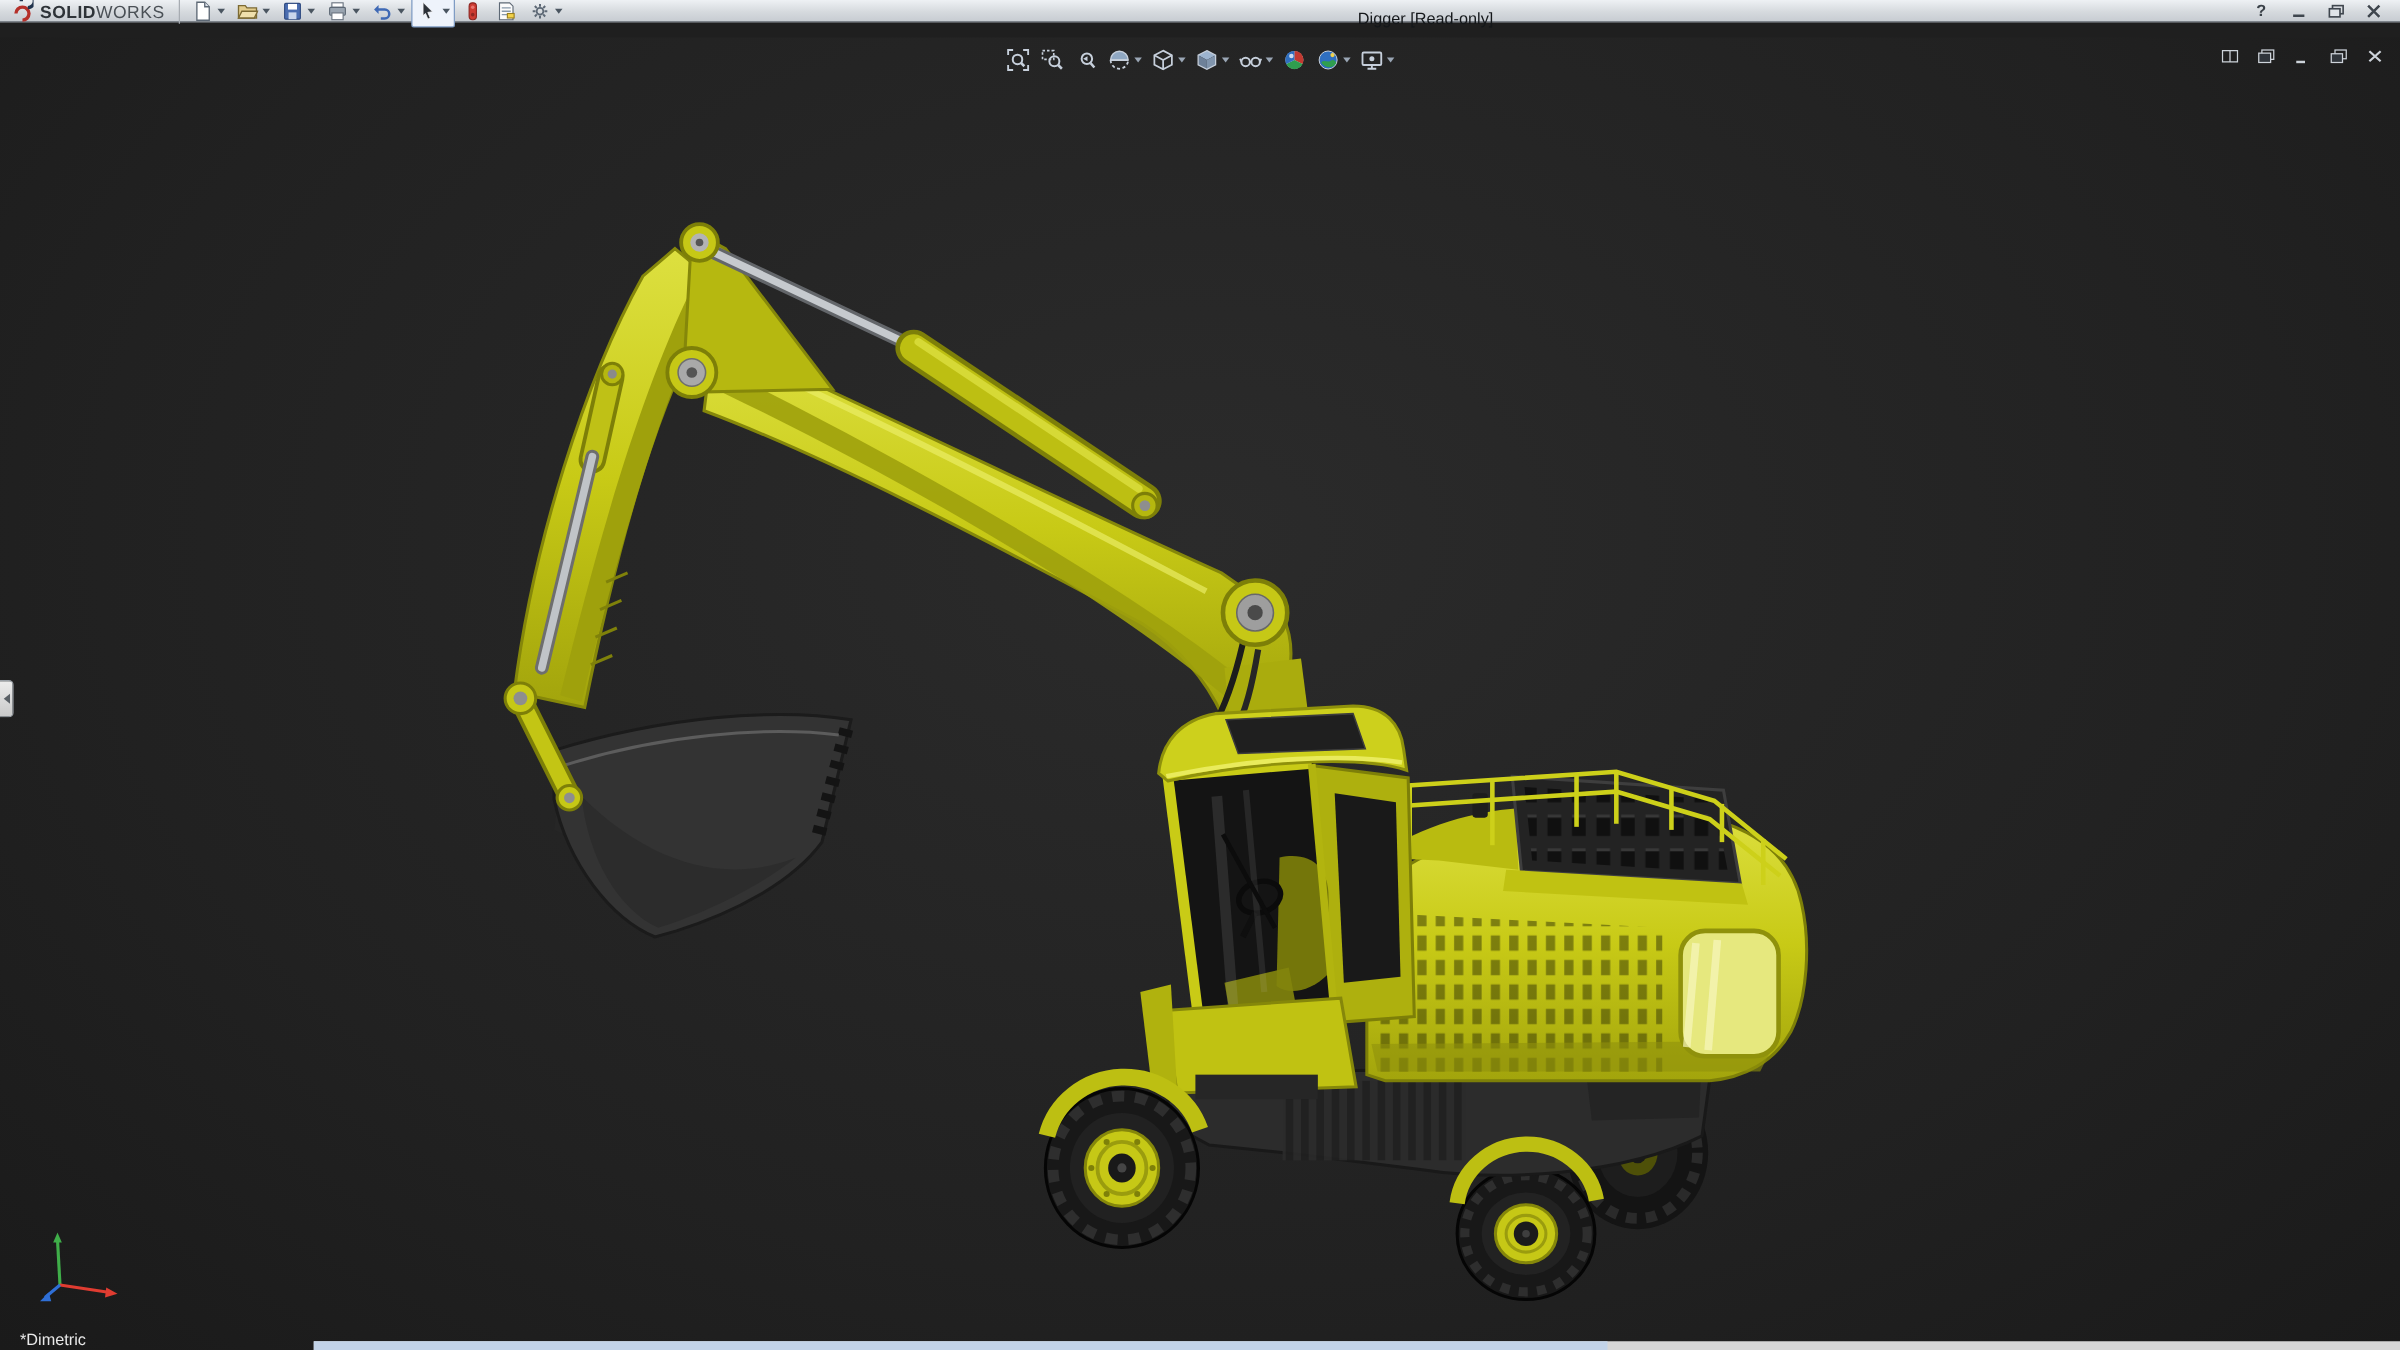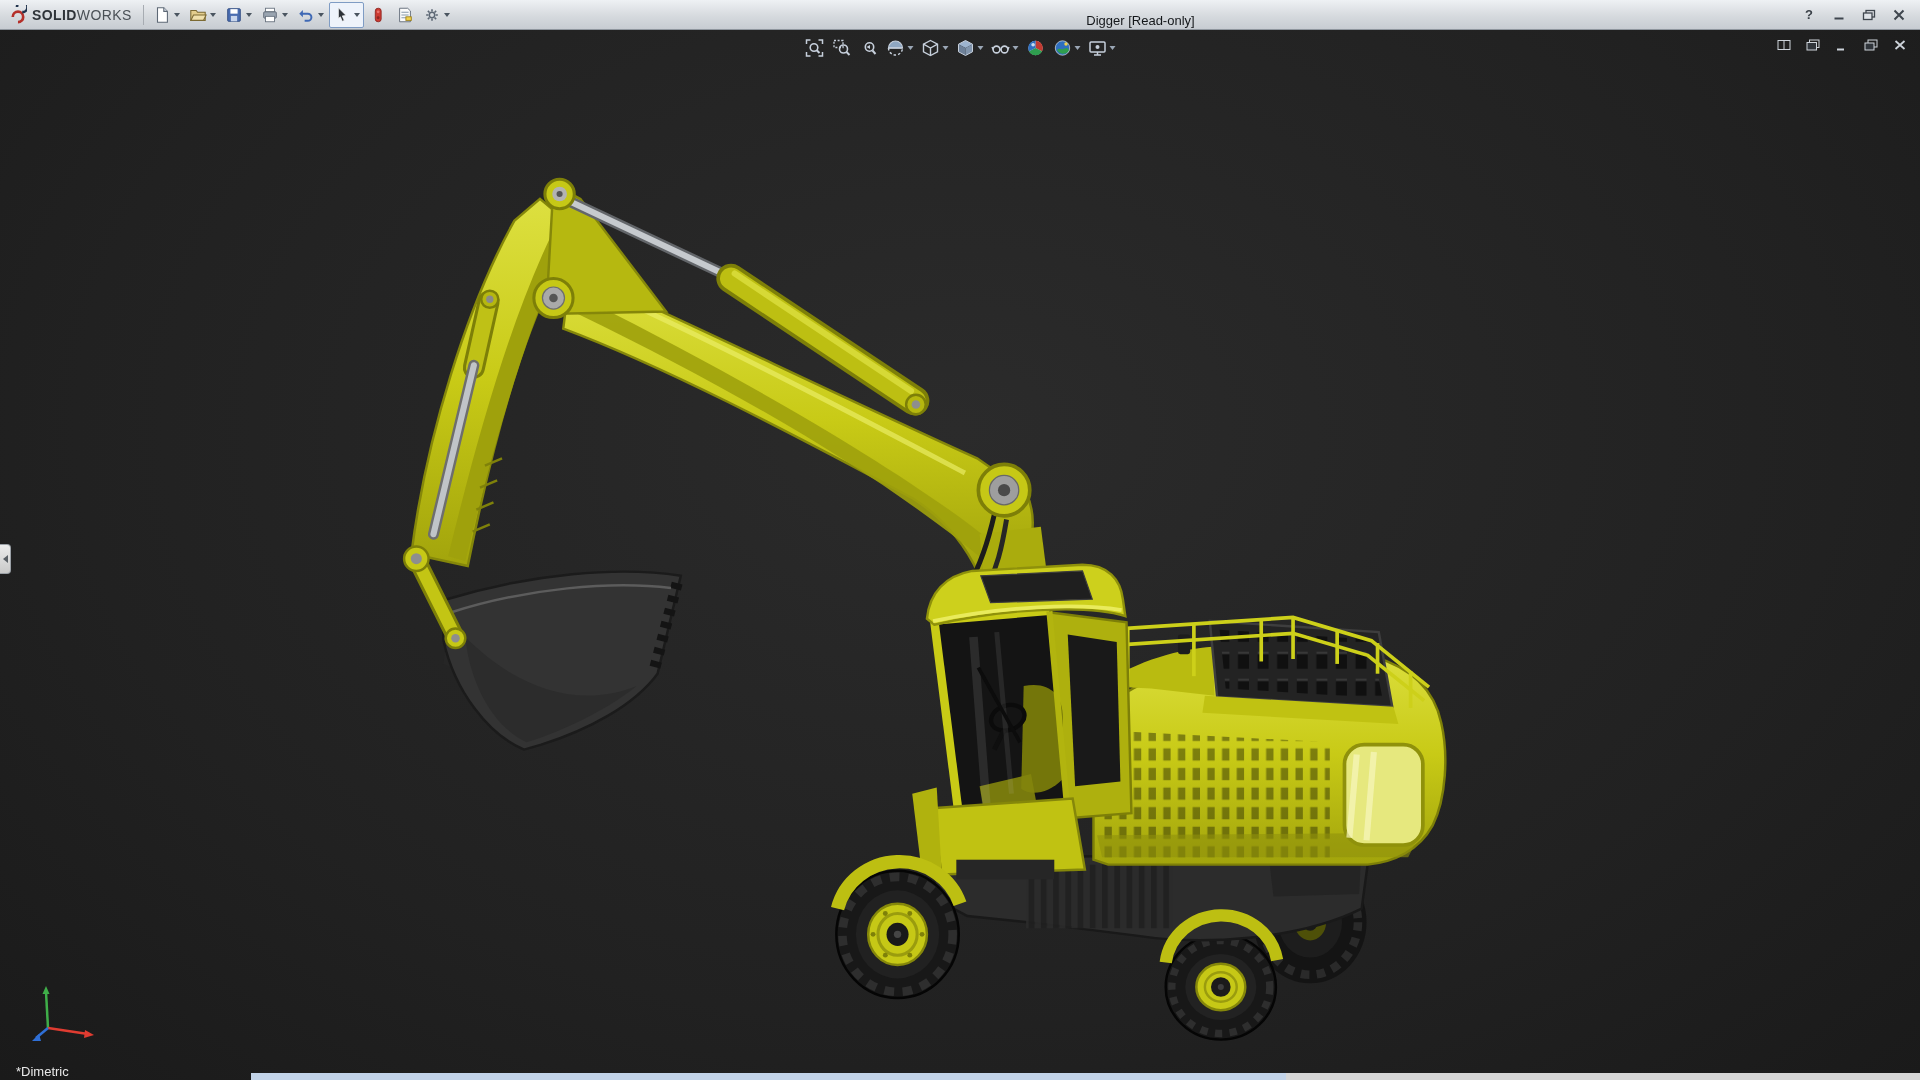--- a/index.html
+++ b/index.html
@@ -1,20 +1,20 @@
 <!DOCTYPE html>
 <html><head>
 <meta charset="utf-8">
 <style>
   html,body{margin:0;padding:0;}
   body{width:1920px;height:1080px;overflow:hidden;position:relative;background:#1f1f1f;
        font-family:"Liberation Sans",sans-serif;}
 
   
-  .titlebar{position:absolute;top:0;left:0;right:0;height:30px;
+  .titlebar{position:absolute;top:0;left:0;right:0;height:18px;
     background:linear-gradient(#eef1f4,#d6dade 55%,#c7ccd2);
     border-bottom:1px solid #8f969e;display:flex;align-items:center;
     padding:0 6px;box-sizing:border-box;z-index:30;}
   .brand{display:flex;align-items:center;gap:5px;padding:0 6px 0 2px;}
   .brand-text{font-size:14px;color:#2e3338;letter-spacing:.4px;white-space:nowrap;}
   .brand-text b{font-weight:700;} .brand-text span{font-weight:400;color:#4a5056;}
   .tsep{width:1px;height:20px;background:#a7acb2;margin:0 5px;}
   .tools{display:flex;align-items:center;gap:1px;}
   .tool-btn{display:flex;align-items:center;height:24px;padding:0 3px;gap:2px;
     border:1px solid transparent;border-radius:2px;}

